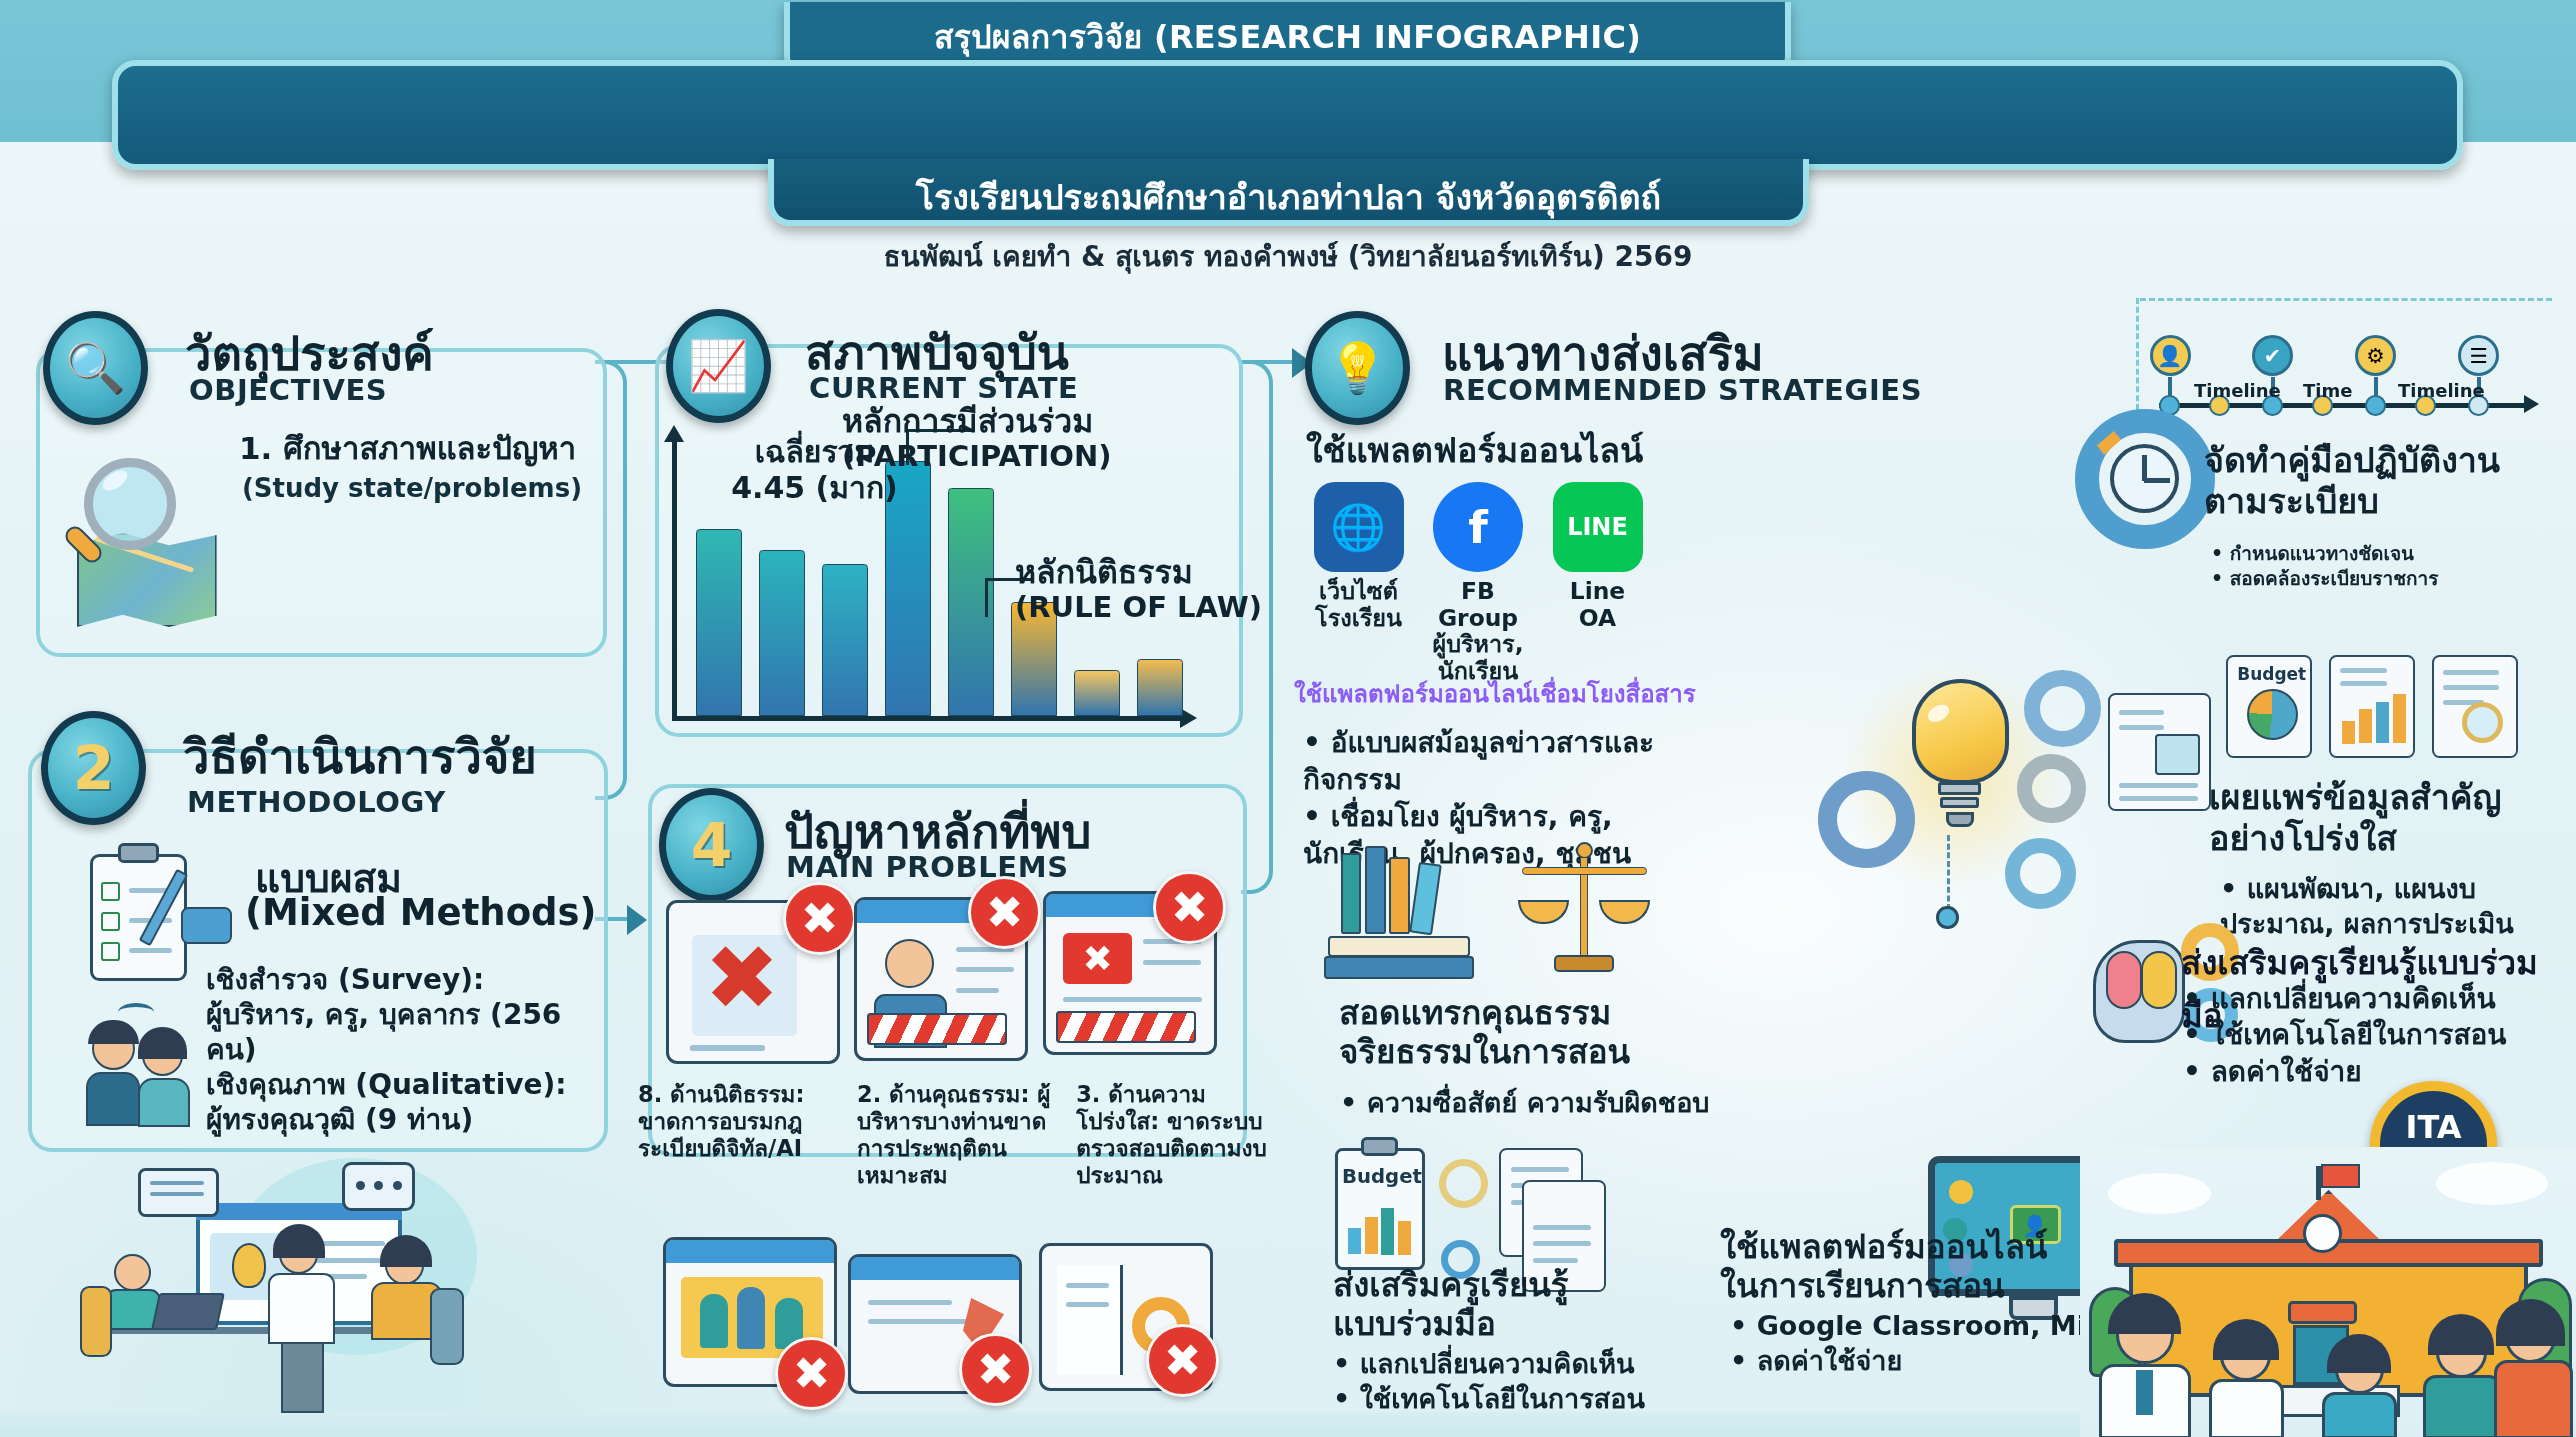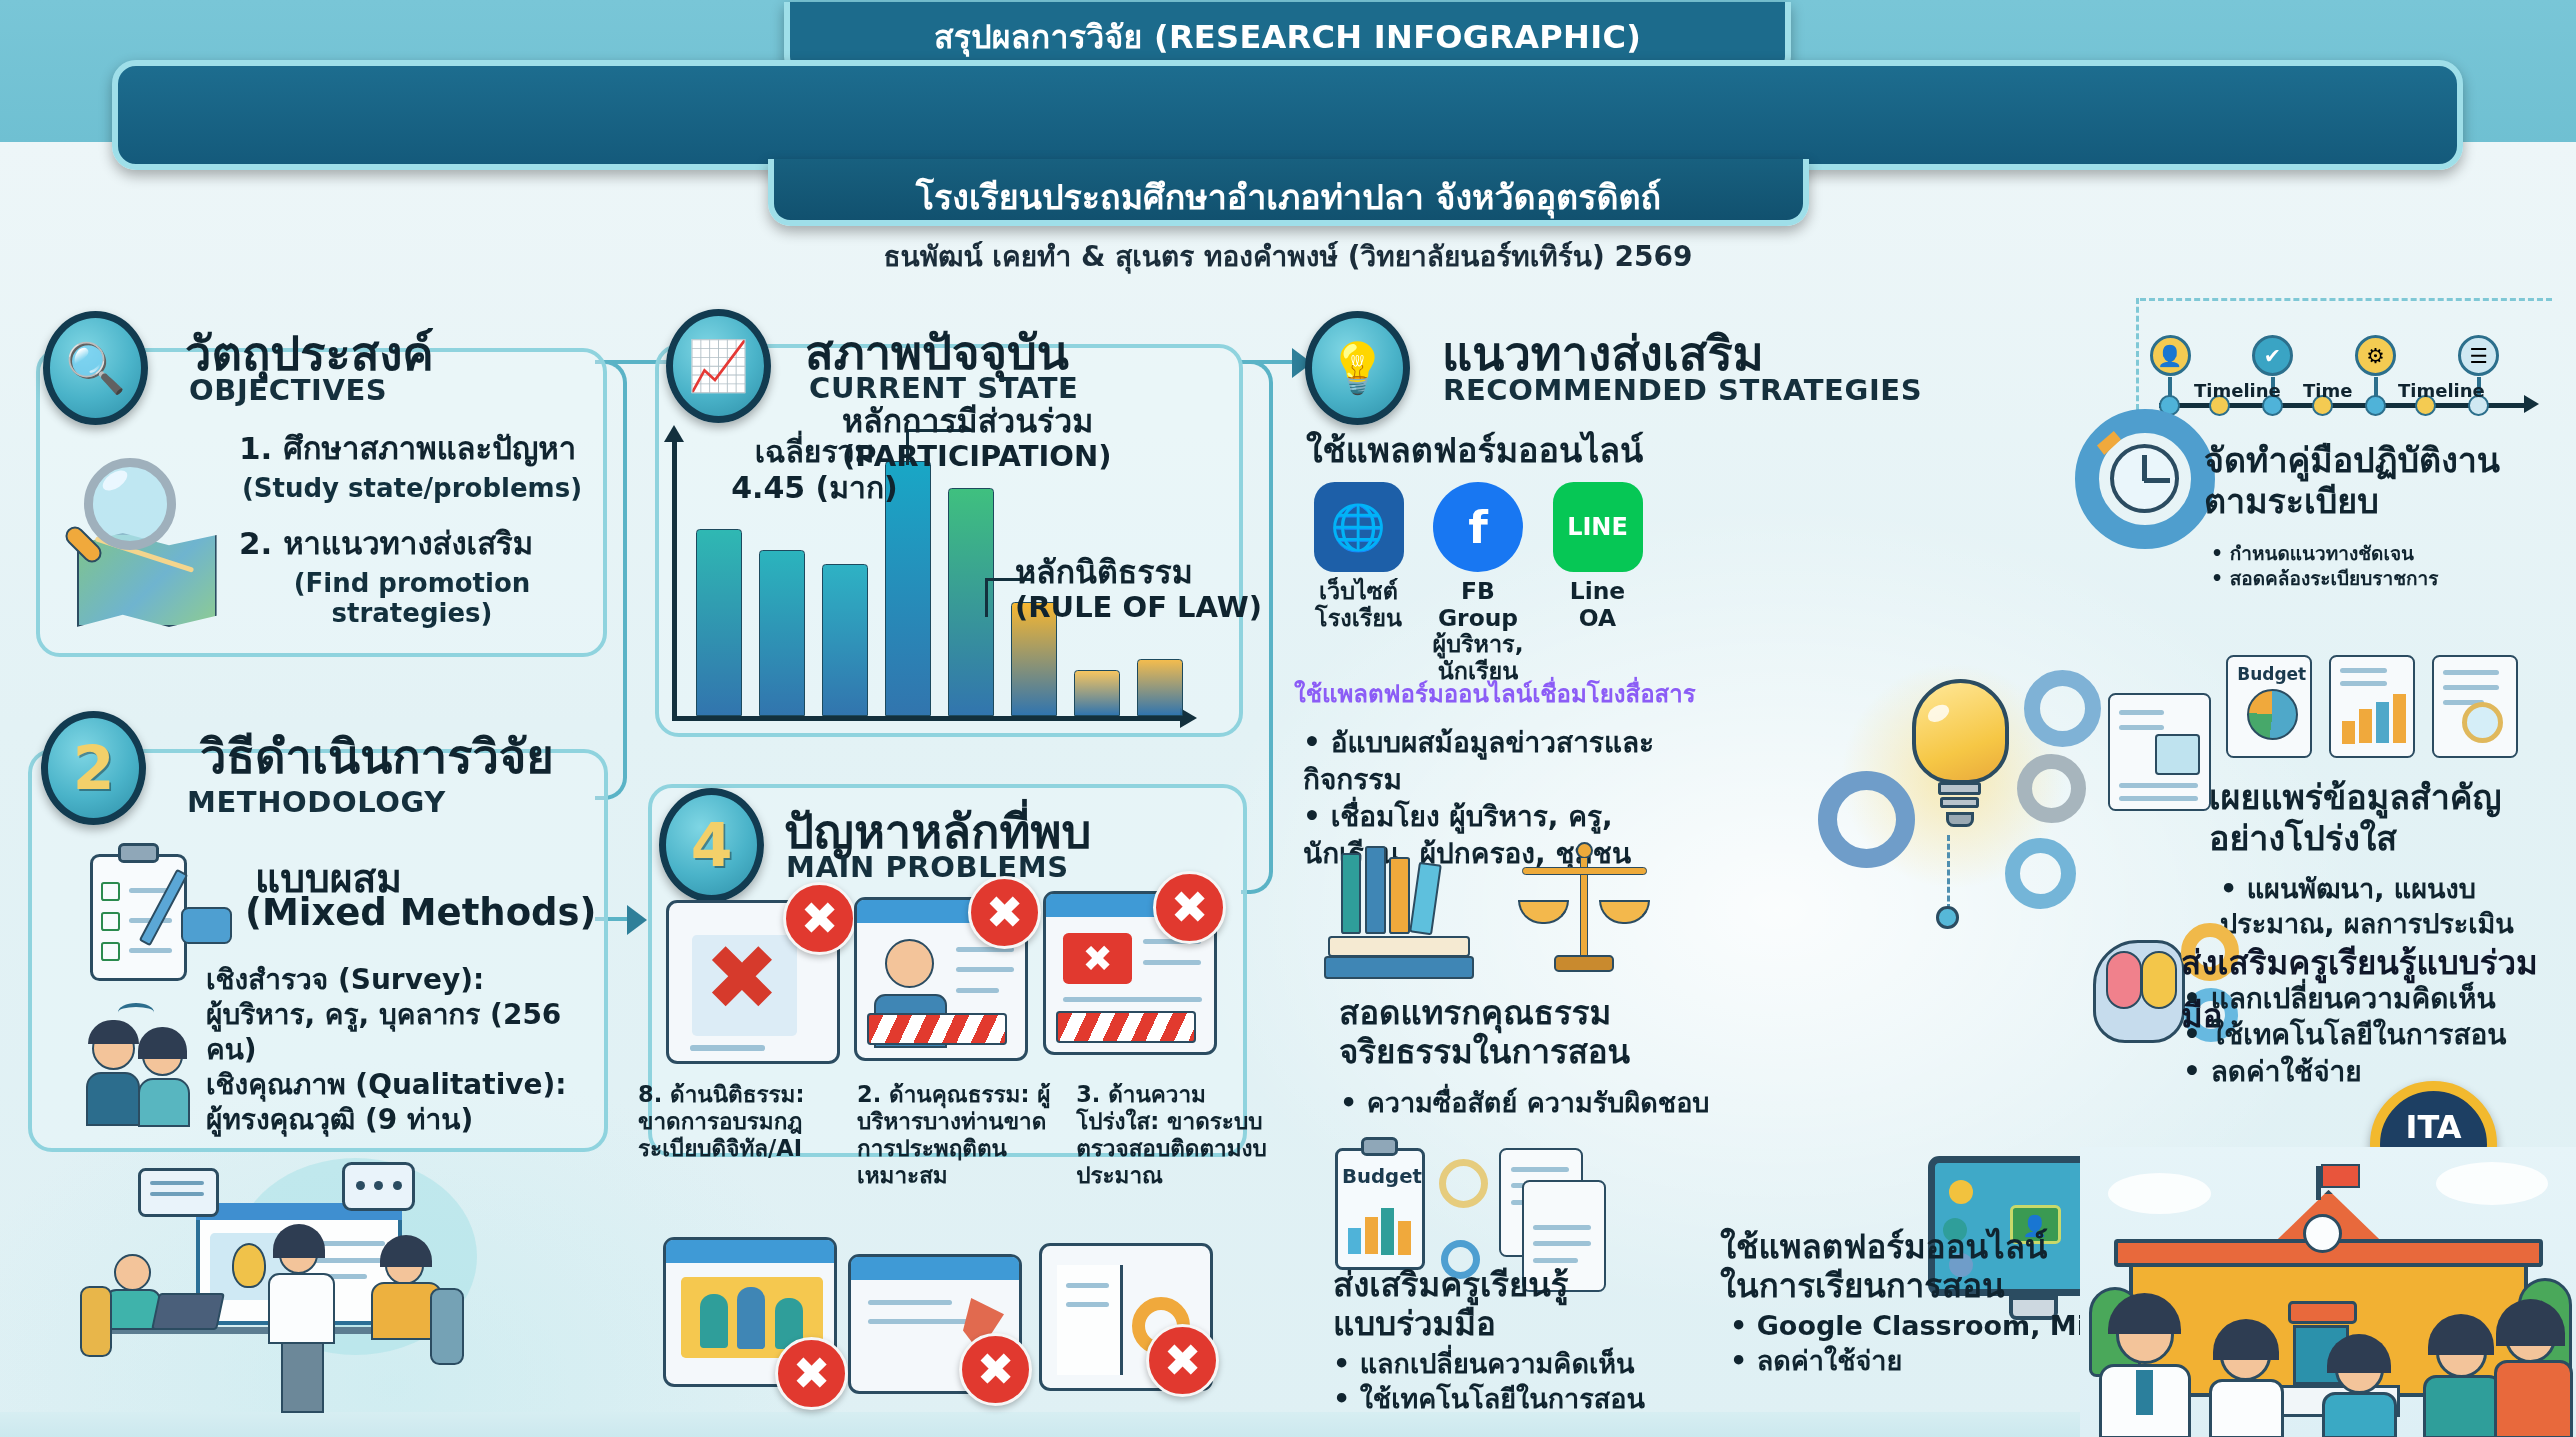--- a/index.html
+++ b/index.html
@@ -244,31 +244,27 @@
   <div style="position:absolute;left:28px;top:9.4px;width:92px;height:92px;border-radius:50%;border:9.4px solid #9fb0bc;background:rgba(176,225,240,.75);"></div>
   <div style="position:absolute;left:45px;top:24px;width:28px;height:15px;border-radius:50%;background:#eaf7ff;transform:rotate(-35deg);"></div>
   <div style="position:absolute;left:5.6px;top:86px;width:43px;height:19px;border-radius:9.4px;background:#f0a93c;border:2.8px solid #2b4c61;transform:rotate(45deg);"></div>
 </div>
 
 <div id="obj-list">
   <div class="item">
     <div class="th">1. ศึกษาสภาพและปัญหา</div>
     <div class="en">(Study state/problems)</div>
   </div>
-  <div class="item">
-    <div class="th">2. หาแนวทางส่งเสริม</div>
-    <div class="en">(Find promotion strategies)</div>
-  </div>
 </div>
 
 <div class="card" id="card-methodology" style="left:28px; top:749px; width:580px; height:403px;"></div>
 <div class="badge" style="left:41px; top:711px;">
   <span>2</span>
 </div>
-<div class="sec-title-th" style="left:183px; top:719px;margin-left:17px;">วิธีดำเนินการวิจัย</div>
+<div class="sec-title-th" style="left:183px; top:719px;">วิธีดำเนินการวิจัย</div>
 <div class="sec-title-en" style="left:187px; top:785px;">METHODOLOGY</div>
 
 <div class="ill" style="left:84px; top:841px; width:150px; height:150px;">
   <div style="position:absolute;left:5.6px;top:13px;width:97px;height:127px;background:#f8fbfd;border:3.7px solid #2b4c61;border-radius:9.4px;"></div>
   <div style="position:absolute;left:34px;top:1.9px;width:41px;height:20.6px;background:#8fa7b8;border:3.7px solid #2b4c61;border-radius:5.6px;"></div>
   <div style="position:absolute;left:17px;top:41px;width:19px;height:19px;border:2.8px solid #2b8a4e;border-radius:2.8px;"></div>
   <div style="position:absolute;left:17px;top:71px;width:19px;height:19px;border:2.8px solid #2b8a4e;border-radius:2.8px;"></div>
   <div style="position:absolute;left:17px;top:101px;width:19px;height:19px;border:2.8px solid #2b8a4e;border-radius:2.8px;"></div>
   <div class="doc-line" style="left:45px;top:47px;width:43px;"></div>
   <div class="doc-line" style="left:45px;top:77px;width:43px;"></div>

